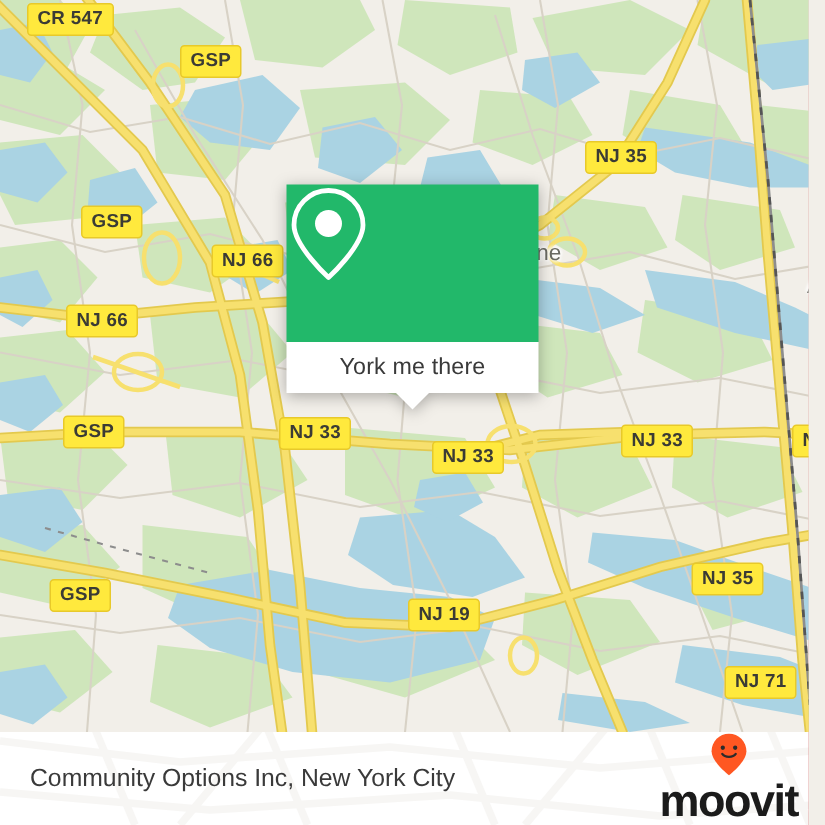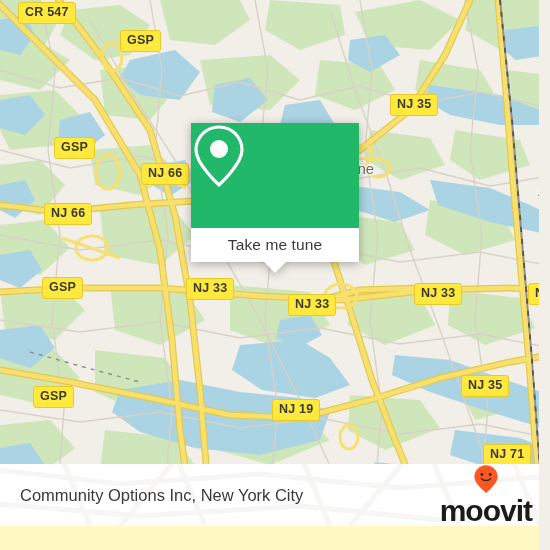--- a/index.html
+++ b/index.html
@@ -1,21 +1,21 @@
 <!DOCTYPE html>
 <html><head>
 <meta charset="utf-8">
 <style>
   html,body{margin:0;padding:0;}
   body{
     width:550px;height:550px;overflow:hidden;
     font-family:"Liberation Sans", sans-serif;
     background:#f2efe9;
   }
-  .screen{position:relative;width:539px;height:550px;overflow:hidden;background:#fef9c3;}
+  .screen{position:relative;width:539px;height:550px;overflow:hidden;background:#b91c1c;}
 
   
   .map{position:absolute;left:0;top:0;width:550px;height:488px;overflow:hidden;background:#f2efe9;}
   .map svg{position:absolute;left:0;top:0;}
 
   
   .shield{
     position:absolute;
     background:#ffe93d;
     border:1.6px solid #e8c92a;
@@ -72,21 +72,21 @@
     position:absolute;left:0;top:470px;
     background:rgba(255,255,255,.80);
     padding:2px 8px 3px 8px;
     font-size:13.5px;color:#3f3f3f;
     font-family:"Liberation Sans", sans-serif;
     white-space:nowrap;
   }
 
   
   .footer{
-    position:absolute;left:0;top:464px;width:550px;height:62px;
+    position:absolute;left:0;top:488px;width:550px;height:62px;
     background:#ffffff;overflow:hidden;
   }
   .footer-watermark{position:absolute;left:0;top:0;opacity:.5;}
   .footer-title{
     position:absolute;left:20px;top:0;height:62px;
     display:flex;align-items:center;
     font-size:16.5px;color:#3a3a3a;
     font-family:"Liberation Sans", sans-serif;
     white-space:nowrap;
   }
@@ -249,21 +249,21 @@
     <div class="place-label" style="left:538px;top:182px;">A</div>
 
     <div class="card">
       <div class="card-top">
         <svg width="56" height="66" viewBox="0 0 56 66">
           <path d="M28 4 C15.3 4 5 14.3 5 27 C5 41 28 62 28 62 C28 62 51 41 51 27 C51 14.3 40.7 4 28 4 Z" fill="none" stroke="#ffffff" stroke-width="3.2" stroke-linejoin="round"></path>
           <circle cx="28" cy="26" r="9" fill="#ffffff"></circle>
         </svg>
       </div>
       <div class="card-bottom">
-        <span>Take me tune</span>
+        <span>York me there</span>
         <div class="card-tail"></div>
       </div>
     </div>
 
   </div>
 
   <div class="footer">
     <svg class="footer-watermark" width="550" height="62" viewBox="0 0 550 62">
       <rect x="0" y="0" width="550" height="62" fill="#ffffff"></rect>
       <g stroke="#f0eeea" stroke-width="5" fill="none">

